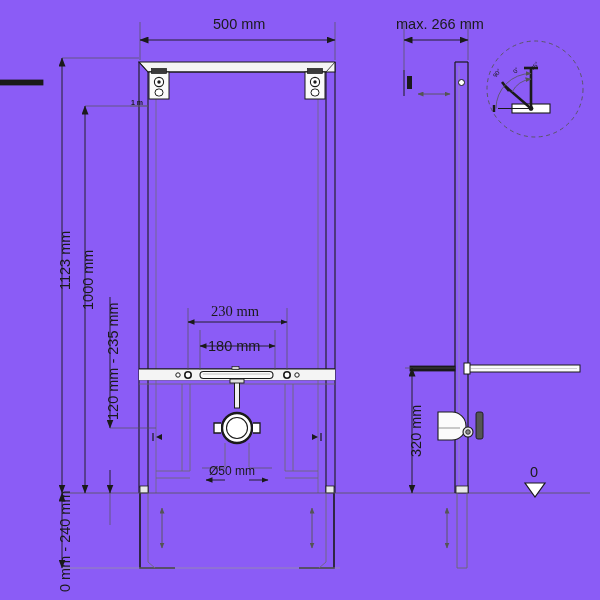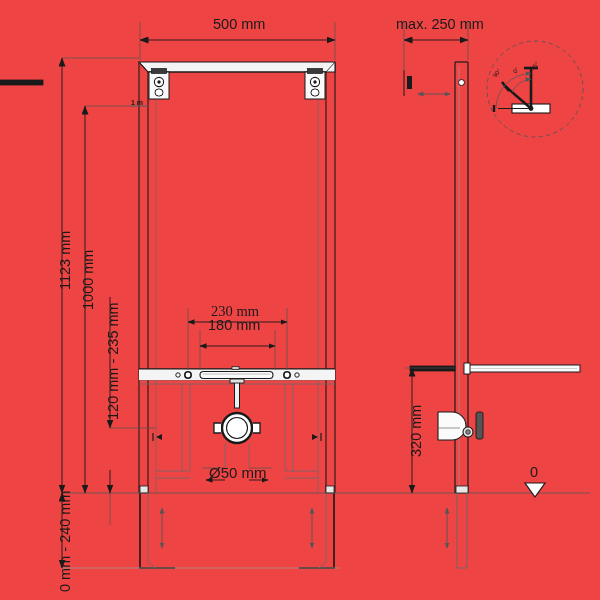--- a/index.html
+++ b/index.html
@@ -1,22 +1,22 @@
 <!DOCTYPE html>
 <html><head>
 <meta charset="utf-8">
 <style>
   html,body{margin:0;padding:0;background:#fff;}
   body{font-family:"Liberation Sans",sans-serif;}
-  #sheet{position:relative;width:600px;height:600px;background:#ef4444;overflow:hidden;}
+  #sheet{position:relative;width:600px;height:600px;background:#8b5cf6;overflow:hidden;}
   #sheet svg{position:absolute;left:0;top:0;}
   .lbl{position:absolute;font-family:"Liberation Sans",sans-serif;color:#1a1a1a;white-space:nowrap;}
   .vlbl{transform-origin:0 0;}
   .t14{font-size:14.5px;}
-  .t13{font-size:15px;}
+  .t13{font-size:12px;}
   .t8{font-size:7px;font-weight:bold;}
   .t6{font-size:6px;}
 </style>
 </head>
 <body>
 
 <div id="sheet">
 
   <svg width="600" height="600" viewBox="0 0 600 600">
     <defs>
@@ -216,29 +216,29 @@
       <path d="M249,468 L272,468" stroke="#555" stroke-width="0.7"></path>
       <path d="M206,480 L225,480" stroke="#1a1a1a" stroke-width="0.9" marker-start="url(#ahsr)"></path>
       <path d="M249,480 L268,480" stroke="#1a1a1a" stroke-width="0.9" marker-end="url(#ahs)"></path>
 
       <path d="M405,368 L455,368" stroke="#555" stroke-width="0.7"></path>
       <path d="M412,368 L412,493" stroke="#1a1a1a" stroke-width="0.9" marker-start="url(#ahr)" marker-end="url(#ah)"></path>
     </g>
   </svg>
 
   <div class="lbl t14" style="left:213px;top:16px;">500 mm</div>
-  <div class="lbl t14" style="left:396px;top:16px;">max. 250 mm</div>
+  <div class="lbl t14" style="left:396px;top:16px;">max. 266 mm</div>
 
   <div class="lbl t14 vlbl" style="left:57px;top:290px;transform:rotate(-90deg);">1123 mm</div>
   <div class="lbl t14 vlbl" style="left:80px;top:310px;transform:rotate(-90deg);">1000 mm</div>
   <div class="lbl t14 vlbl" style="left:105px;top:420px;transform:rotate(-90deg);">120 mm - 235 mm</div>
   <div class="lbl t14 vlbl" style="left:57px;top:592px;transform:rotate(-90deg);">0 mm - 240 mm</div>
 
   <div class="lbl t14" style="left:211px;top:303px;font-family:Liberation Serif, serif;">230 mm</div>
-  <div class="lbl t14" style="left:208px;top:317px;">180 mm</div>
+  <div class="lbl t14" style="left:208px;top:338px;">180 mm</div>
   <div class="lbl t13" style="left:209px;top:464px;">Ø50 mm</div>
   <div class="lbl t8" style="left:131px;top:99px;">1 m</div>
 
   <div class="lbl t14 vlbl" style="left:408px;top:457px;transform:rotate(-90deg);">320 mm</div>
   <div class="lbl t14" style="left:530px;top:464px;">0</div>
 
   <div class="lbl t6 vlbl" style="left:492px;top:75px;transform:rotate(-55deg);">90°</div>
   <div class="lbl t6 vlbl" style="left:512px;top:71px;transform:rotate(-55deg);">0°</div>
   <div class="lbl t6 vlbl" style="left:530px;top:68px;transform:rotate(-55deg);">45°</div>
 

